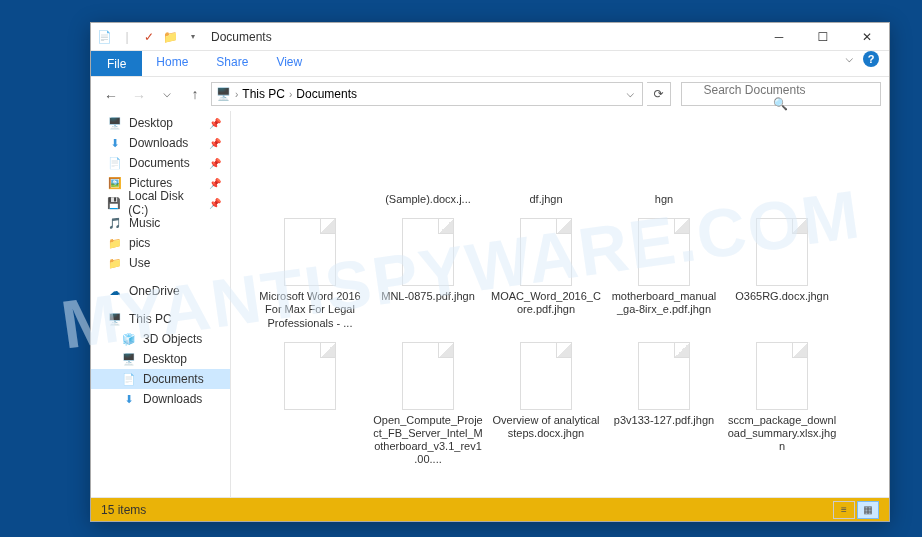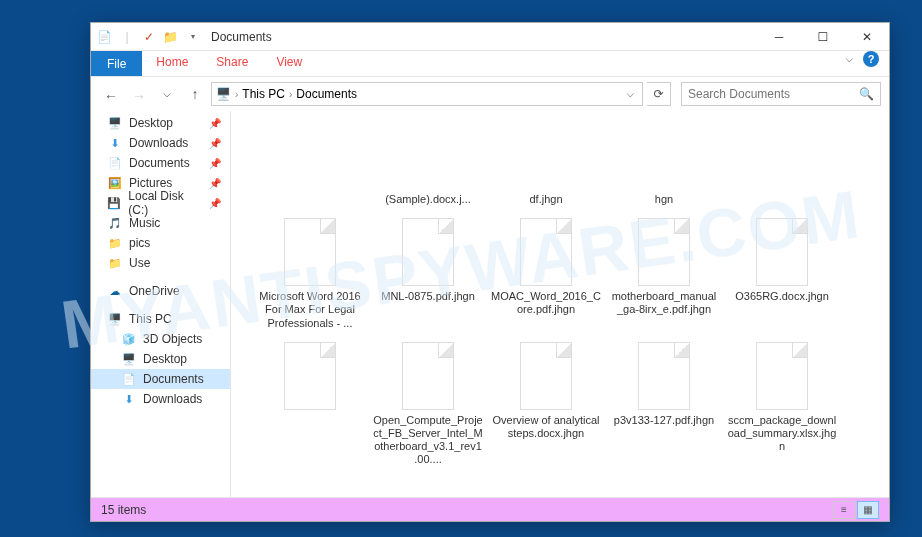--- a/index.html
+++ b/index.html
@@ -7,50 +7,50 @@
     .watermark { position: absolute; top: 50%; left: 50%; transform: translate(-50%, -50%) rotate(-8deg); font-size: 68px; font-weight: bold; color: rgba(220,235,250,0.5); z-index: 9999; pointer-events: none; white-space: nowrap; letter-spacing: 2px; }
     .window { position: absolute; top: 22px; left: 90px; width: 800px; height: 500px; background: #fff; border: 1px solid #aaa; box-shadow: 0 4px 20px rgba(0,0,0,0.3); display: flex; flex-direction: column; }
     .titlebar { height: 28px; display: flex; align-items: center; background: #fff; border-bottom: 1px solid #e5e5e5; }
     .qat { display: flex; align-items: center; gap: 6px; padding: 0 6px; }
     .qat-icon { width: 16px; height: 16px; display: flex; align-items: center; justify-content: center; font-size: 12px; }
     .title-text { font-size: 12px; color: #333; margin-left: 4px; }
     .win-controls { margin-left: auto; display: flex; }
     .win-btn { width: 44px; height: 28px; display: flex; align-items: center; justify-content: center; font-size: 12px; color: #333; }
     .ribbon-tabs { height: 26px; display: flex; align-items: flex-start; background: #fff; border-bottom: 1px solid #e5e5e5; }
     .file-tab { background: #1979ca; color: #fff; padding: 4px 16px; font-size: 12px; height: 100%; display: flex; align-items: center; }
-    .tab { padding: 4px 14px; font-size: 12px; color: #ef4444; }
+    .tab { padding: 4px 14px; font-size: 12px; color: #3b82f6; }
     .ribbon-right { margin-left: auto; display: flex; align-items: center; gap: 10px; padding-right: 10px; }
     .chevron { color: #666; font-size: 10px; }
     .help-icon { width: 16px; height: 16px; border-radius: 50%; background: #1979ca; color: #fff; display: flex; align-items: center; justify-content: center; font-size: 11px; font-weight: bold; }
     .nav-bar { height: 34px; display: flex; align-items: center; padding: 4px 8px; gap: 4px; background: #fff; }
     .nav-btn { width: 24px; height: 24px; display: flex; align-items: center; justify-content: center; color: #555; font-size: 14px; }
     .nav-btn.disabled { color: #ccc; }
     .breadcrumb { flex: 1; border: 1px solid #ccc; height: 24px; display: flex; align-items: center; padding: 0 4px; font-size: 12px; gap: 4px; }
     .bc-sep { color: #888; font-size: 10px; }
     .bc-chev { margin-left: auto; color: #666; font-size: 10px; padding-right: 4px; }
     .refresh-btn { width: 24px; height: 24px; border: 1px solid #ccc; border-left: none; display: flex; align-items: center; justify-content: center; color: #555; font-size: 12px; }
-    .search-box { width: 200px; border: 1px solid #ccc; height: 24px; display: flex; align-items: center; padding: 0 6px; margin-left: 6px; }
+    .search-box { width: 200px; border: 1px solid #ccc; height: 24px; display: flex; align-items: center; padding: 0 6px; margin-left: 6px; flex-direction: column; }
     .search-input { border: none; outline: none; font-size: 12px; color: #888; flex: 1; }
     .search-icon-s { color: #555; font-size: 12px; }
     .content { flex: 1; display: flex; overflow: hidden; }
     .sidebar { width: 140px; background: #fff; border-right: 1px solid #e5e5e5; overflow-y: auto; padding: 2px 0; }
     .nav-item { display: flex; align-items: center; gap: 6px; padding: 2px 4px 2px 16px; font-size: 12px; color: #333; height: 20px; }
     .nav-item.indent { padding-left: 30px; }
     .nav-item.selected { background: #cde8ff; }
     .nav-icon { width: 16px; height: 16px; display: flex; align-items: center; justify-content: center; font-size: 11px; }
     .pin { margin-left: auto; color: #777; font-size: 10px; padding-right: 4px; }
     .nav-spacer { height: 8px; }
     .file-pane { flex: 1; background: #fff; overflow: auto; padding: 6px 10px 6px 20px; }
     .file-grid { display: grid; grid-template-columns: repeat(5, 118px); gap: 4px 0; }
     .file-item { display: flex; flex-direction: column; align-items: center; padding: 4px; }
     .file-thumb { width: 52px; height: 68px; background: #fff; border: 1px solid #ddd; position: relative; margin-bottom: 4px; }
     .file-thumb::after { content: ""; position: absolute; top: 0; right: 0; width: 14px; height: 14px; background: linear-gradient(135deg, #fff 50%, #e5e5e5 50%); border-left: 1px solid #ddd; border-bottom: 1px solid #ddd; }
     .file-thumb.hidden { visibility: hidden; }
     .file-label { font-size: 11px; color: #333; text-align: center; line-height: 1.2; max-width: 110px; word-break: break-word; max-height: 54px; overflow: hidden; }
-    .status-bar { height: 24px; border-top: 1px solid #e5e5e5; display: flex; align-items: center; padding: 0 10px; font-size: 12px; color: #333; background: #f0abfc; }
+    .status-bar { height: 24px; border-top: 1px solid #e5e5e5; display: flex; align-items: center; padding: 0 10px; font-size: 12px; color: #333; background: #eab308; }
     .view-toggles { margin-left: auto; display: flex; gap: 2px; }
     .view-btn { width: 22px; height: 18px; border: 1px solid #ccc; display: flex; align-items: center; justify-content: center; font-size: 10px; color: #555; }
     .view-btn.active { background: #cde8ff; border-color: #7abaf2; }
     
     .ic-desktop { color: #3a96dd; }
     .ic-downloads { color: #3a96dd; }
     .ic-doc { color: #6a9a3d; }
     .ic-pic { color: #3a96dd; }
     .ic-disk { color: #888; }
     .ic-music { color: #e8a33d; }

